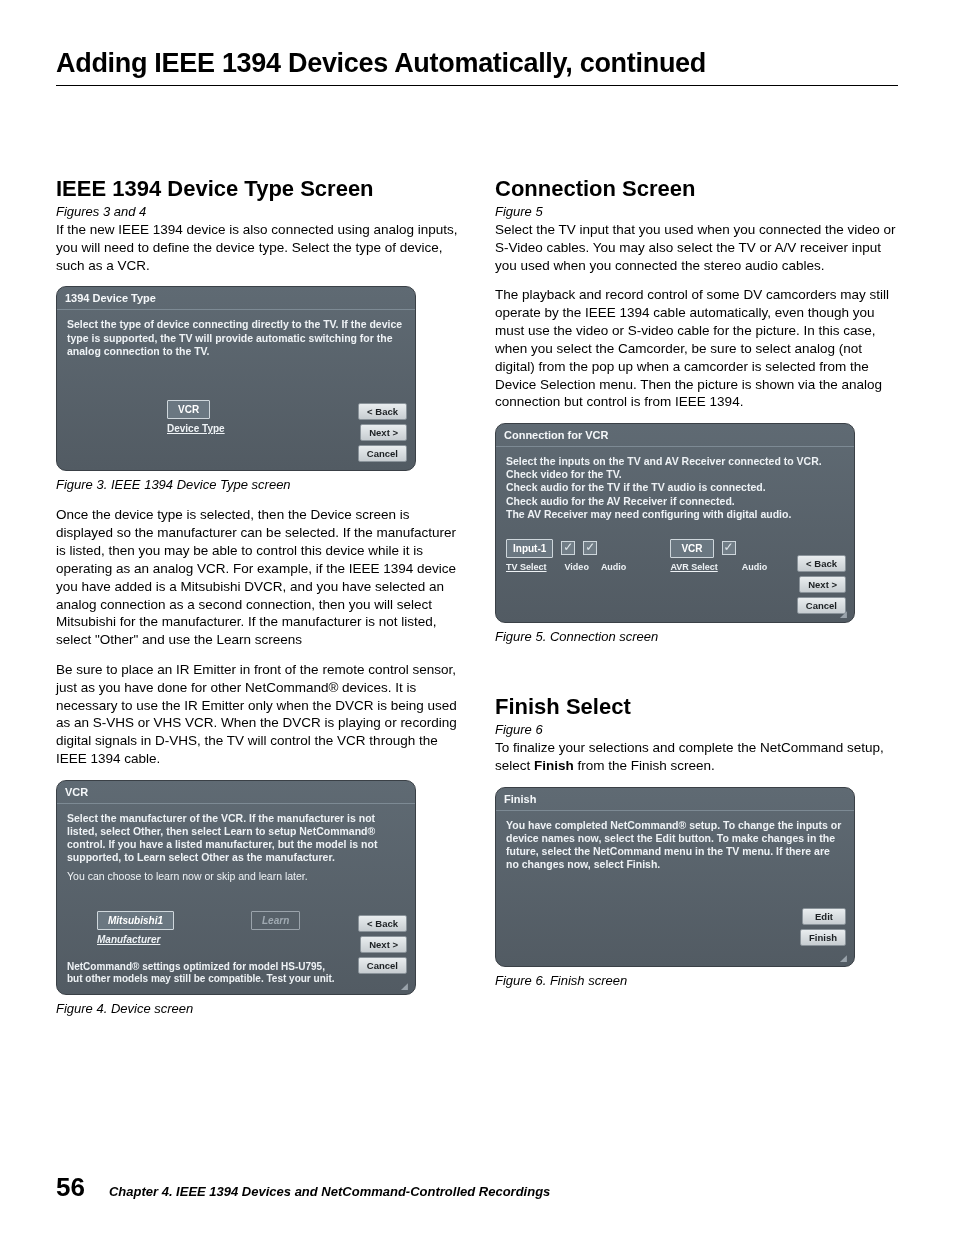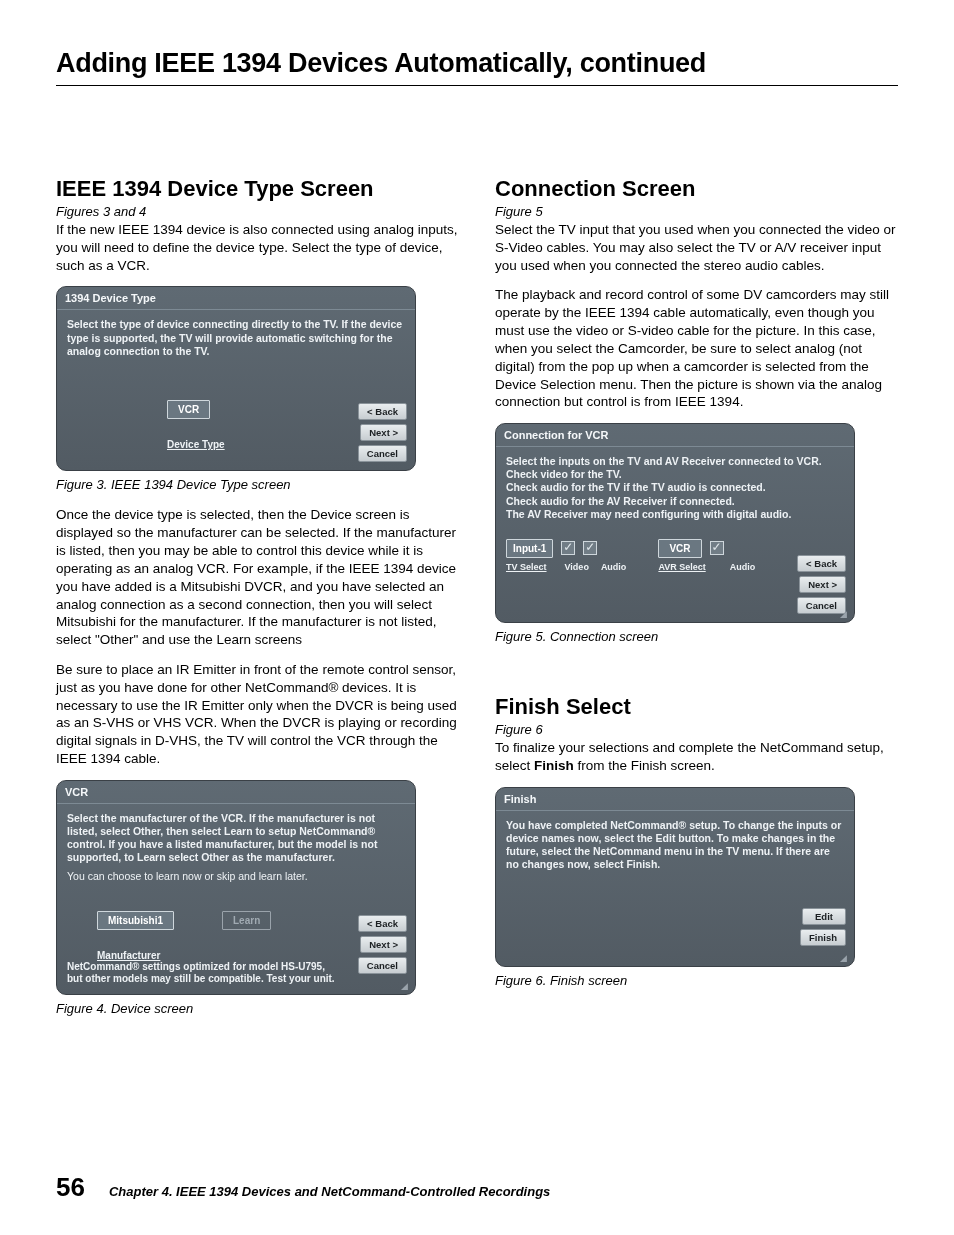--- a/index.html
+++ b/index.html
@@ -61,21 +61,21 @@
     display: inline-block;
     border: 1.5px solid #cfd7dc;
     background: #6a7781;
     padding: 3px 10px;
     font-weight: bold;
     color: #fff;
     font-size: 10px;
     border-radius: 1px;
   }
   .field-box.ghost { border-color: #9aa3ab; color: #a0aab2; background: transparent; }
-  .label-under { font-weight: bold; font-size: 10px; margin-top: 20px; text-decoration: underline; }
+  .label-under { font-weight: bold; font-size: 10px; margin-top: 4px; text-decoration: underline; }
   .btn-stack { position: absolute; right: 8px; bottom: 8px; display: flex; flex-direction: column; gap: 4px; align-items: flex-end; }
   .ui-btn {
     background: linear-gradient(#e9edef, #c7cdd1);
     color: #1b1f22;
     border: 1px solid #8a939a;
     border-radius: 2px;
     font-size: 9.5px;
     font-weight: bold;
     padding: 2px 8px;
     min-width: 44px;
@@ -89,21 +89,21 @@
     vertical-align: middle;
     position: relative;
   }
   .chk::after {
     content: "✓";
     position: absolute;
     left: 1px; top: -2px;
     font-size: 12px;
     color: #dfe6ea;
   }
-  .row-inputs { display: flex; gap: 32px; align-items: center; margin-top: 18px; }
+  .row-inputs { display: flex; gap: 44px; align-items: center; margin-top: 18px; }
   .input-group { display: flex; flex-direction: column; gap: 4px; }
   .input-row-top { display: flex; align-items: center; gap: 8px; }
   .mini-label { font-size: 9px; text-decoration: underline; font-weight: bold; }
   .mini-row { display: flex; gap: 12px; font-size: 9px; font-weight: bold; }
 
   .page-footer {
     position: absolute;
     left: 56px; right: 56px; bottom: 32px;
     display: flex; align-items: baseline; gap: 24px;
     border-top: none;
@@ -152,21 +152,21 @@
     <div class="caption">Figure 3. IEEE 1394 Device Type screen</div>
 
     <p class="body-text">Once the device type is selected, then the Device screen is displayed so the manufacturer can be selected. If the manufacturer is listed, then you may be able to control this device while it is operating as an analog VCR.  For example, if the IEEE 1394 device you have added is a Mitsubishi DVCR, and you have selected an analog connection as a second connection, then you will select Mitsubishi for the manufacturer.  If the manufacturer is not listed, select "Other" and use the Learn screens</p>
     <p class="body-text">Be sure to place an IR Emitter in front of the remote control sensor, just as you have done for other NetCommand® devices.  It is necessary to use the IR Emitter only when the DVCR is being used as an S-VHS or VHS VCR.  When the DVCR is playing or recording digital signals in D-VHS, the TV will control the VCR through the IEEE 1394 cable.</p>
 
     <div class="ui-panel">
       <div class="titlebar">VCR</div>
       <div class="content" style="min-height:190px; padding-bottom:26px;">
         <div class="instr">Select the manufacturer of the VCR.  If the manufacturer is not listed, select Other, then select Learn to setup NetCommand® control. If you have a listed manufacturer, but the model is not supported, to Learn select Other as the  manufacturer.</div>
         <div class="infoline">You can choose to learn now or skip and learn later.</div>
-        <div style="margin-top:28px; display:flex; align-items:flex-start; gap:48px; margin-left:30px;">
+        <div style="margin-top:28px; display:flex; align-items:flex-start; gap:77px; margin-left:30px;font-style:italic;">
           <div>
             <div class="field-box">Mitsubishi1</div>
             <div class="label-under">Manufacturer</div>
           </div>
           <div class="field-box ghost" style="margin-top:0;">Learn</div>
         </div>
         <div style="position:absolute; left:10px; bottom:8px; right:80px; font-weight:bold; font-size:10px; line-height:1.25;">
           <span>NetCommand® settings optimized for model HS-U795,</span><br>
           <span>but other models may still be compatible. Test your unit.</span>
         </div>

